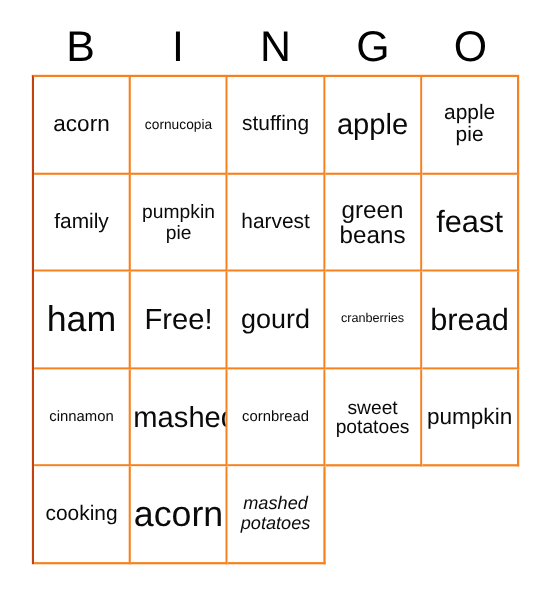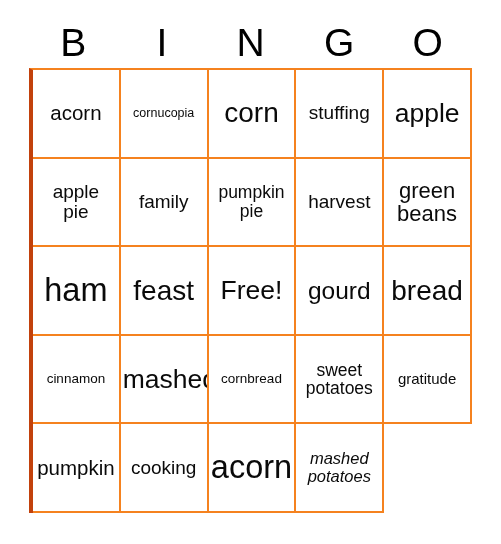--- a/index.html
+++ b/index.html
@@ -48,21 +48,21 @@
   #bingo-grid {
     position: absolute;
     left: 29px;
     top: 68px;
     width: 443px;
     height: 445px;
     display: grid;
     grid-template-columns: repeat(5, 1fr);
     grid-template-rows: repeat(5, 1fr);
     border-top: 2px solid #F5821F;
-    border-left: 4px solid #c2410c;
+    border-left: 2px solid #c2410c;
     box-sizing: border-box;
     background: #ffffff;
   }
   .bingo-cell {
     border-right: 2px solid #F5821F;
     border-bottom: 2px solid #F5821F;
     box-sizing: border-box;
     display: flex;
     align-items: center;
     justify-content: center;
@@ -109,23 +109,20 @@
   </div>
 
   <div id="bingo-grid">
       <div class="bingo-cell">
         <span class="cell-text fs-20">acorn</span>
       </div>
       <div class="bingo-cell">
         <span class="cell-text fs-12">cornucopia</span>
       </div>
       <div class="bingo-cell">
-        <span class="cell-text fs-28">corn</span>
-      </div>
-      <div class="bingo-cell">
         <span class="cell-text fs-19">stuffing</span>
       </div>
       <div class="bingo-cell">
         <span class="cell-text fs-26">apple</span>
       </div>
       <div class="bingo-cell">
         <span class="cell-text fs-19">apple
 pie</span>
       </div>
       <div class="bingo-cell">
@@ -136,49 +133,49 @@
 pie</span>
       </div>
       <div class="bingo-cell">
         <span class="cell-text fs-19">harvest</span>
       </div>
       <div class="bingo-cell">
         <span class="cell-text fs-22">green
 beans</span>
       </div>
       <div class="bingo-cell">
-        <span class="cell-text fs-32">ham</span>
+        <span class="cell-text fs-28">feast</span>
       </div>
       <div class="bingo-cell">
-        <span class="cell-text fs-28">feast</span>
+        <span class="cell-text fs-32">ham</span>
       </div>
       <div class="bingo-cell">
         <span class="cell-text fs-26">Free!</span>
       </div>
       <div class="bingo-cell">
         <span class="cell-text fs-24">gourd</span>
+      </div>
+      <div class="bingo-cell">
+        <span class="cell-text fs-11">cranberries</span>
       </div>
       <div class="bingo-cell">
         <span class="cell-text fs-28">bread</span>
       </div>
       <div class="bingo-cell">
         <span class="cell-text fs-13">cinnamon</span>
       </div>
       <div class="bingo-cell">
         <span class="cell-text fs-26">mashed</span>
       </div>
       <div class="bingo-cell">
         <span class="cell-text fs-13">cornbread</span>
       </div>
       <div class="bingo-cell">
         <span class="cell-text fs-17">sweet
 potatoes</span>
-      </div>
-      <div class="bingo-cell">
-        <span class="cell-text fs-15">gratitude</span>
       </div>
       <div class="bingo-cell">
         <span class="cell-text fs-20">pumpkin</span>
       </div>
       <div class="bingo-cell">
         <span class="cell-text fs-19">cooking</span>
       </div>
       <div class="bingo-cell">
         <span class="cell-text fs-32">acorn</span>
       </div>

